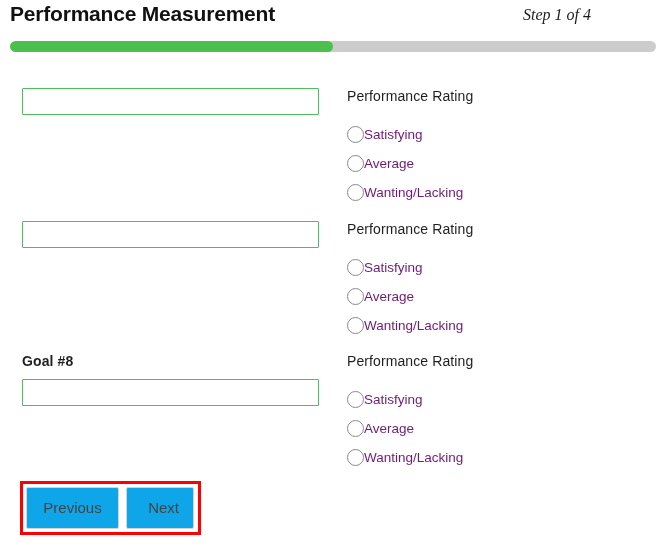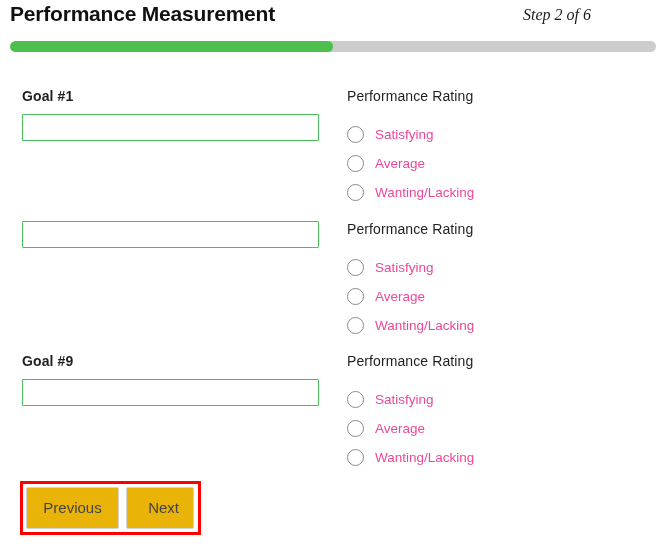--- a/index.html
+++ b/index.html
@@ -133,23 +133,22 @@
   .radio-circle {
     width: 17px;
     height: 17px;
     box-sizing: border-box;
     border: 1px solid #8a8a8a;
     border-radius: 50%;
     background: #ffffff;
     flex: 0 0 auto;
   }
   .radio-label {
-    margin-left: 11px;
     font-size: 13.5px;
-    color: #ec4899;
+    color: #701a75;
     white-space: nowrap;
   }
 
   
   .annotation-box {
     position: absolute;
     left: 20px;
     top: 481px;
     width: 181px;
     height: 54px;
@@ -160,59 +159,58 @@
   .nav-buttons {
     position: absolute;
     left: 26px;
     top: 487px;
     display: flex;
     gap: 7px;
   }
   .nav-btn {
     box-sizing: border-box;
     height: 42px;
-    background: #eab308;
+    background: #0ea5e9;
     border: 1px solid #d4d4d4;
     border-radius: 2px;
     font-family: "Liberation Sans", sans-serif;
     font-size: 15px;
     color: #444444;
     cursor: pointer;
     padding: 0 14px;
     line-height: 40px;
     text-align: center;
   }
   .nav-btn.prev { width: 93px; }
   .nav-btn.next { width: 68px; text-align: right; }
 </style>
 </head>
 <body>
 
 <div class="header">
   <div class="page-title">Performance Measurement</div>
-  <div class="step-indicator">Step 2 of 6</div>
+  <div class="step-indicator">Step 1 of 4</div>
 </div>
 
 <div class="progress-track">
   <div class="progress-fill" id="progress-fill" style="width: 50%; background: rgb(76, 191, 76);"></div>
 </div>
 
 <div class="col-left">
 
   <div class="goal-block g1">
-    <div class="goal-label">Goal #1</div>
     <input class="goal-input" type="text" value="" style="">
   </div>
 
   <div class="goal-block g2">
     <input class="goal-input" type="text" value="" style="">
   </div>
 
   <div class="goal-block g3">
-    <div class="goal-label">Goal #9</div>
+    <div class="goal-label">Goal #8</div>
     <input class="goal-input" type="text" value="" style="">
   </div>
 
 </div>
 
 <div class="col-right">
 
   <div class="rating-group r1">
     <div class="rating-title">Performance Rating</div>
     <div class="radio-row">

